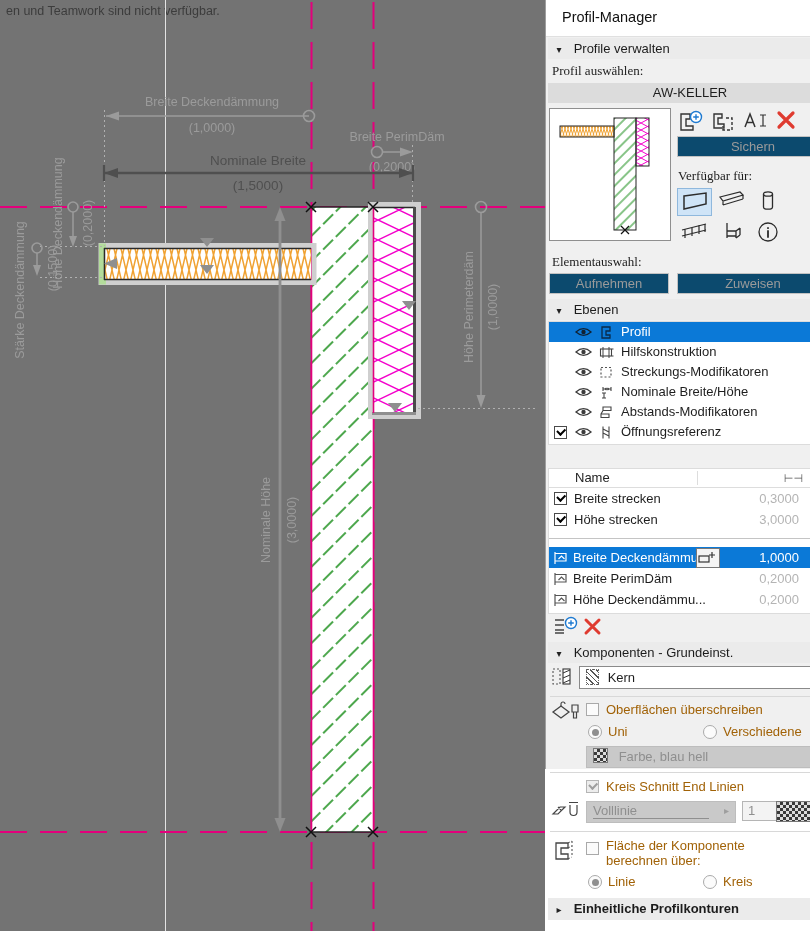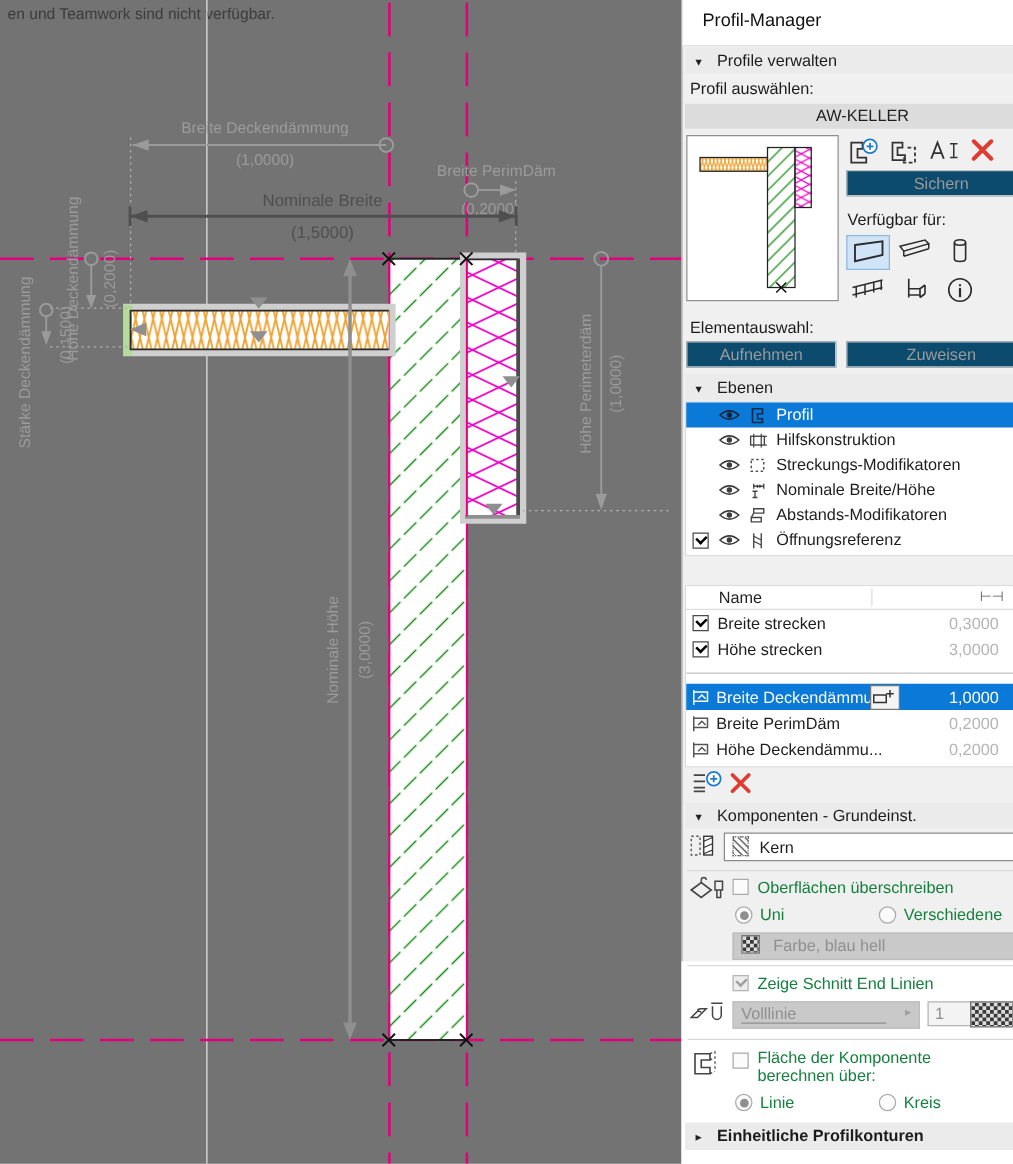--- a/index.html
+++ b/index.html
@@ -8,42 +8,42 @@
   
   #canvas{left:0;top:0;width:545px;height:931px;background:#737373;}
   
   #panel{left:545px;top:0;width:264px;height:769px;background:#f0f0f0;
     border-left:1px solid #9e9e9e;font-size:13px;color:#1e1e1e;padding-left:24px;}
   .titlebar{left:0;top:0;right:0;height:36px;background:#fff;border-bottom:1px solid #e0e0e0;}
   .title{left:16px;top:9px;font-size:14.5px;color:#111;}
   .close{right:8px;top:4px;font-size:21px;color:#333;cursor:pointer;}
   .hdr{left:2px;right:2px;height:21px;background:#ebebeb;line-height:21px;color:#1c1c1c;}
   .hdr .tri{display:inline-block;width:22px;text-align:center;font-size:10px;color:#222;}
-  .lbl{color:#1c1c1c;}
+  .lbl{color:#1c1c1c;font-family:Liberation Serif, serif;}
   .dd{background:#dcdcdc;line-height:20px;}
   .dd .arr{position:absolute;right:6px;top:0;font-size:10px;color:#222;}
   .btn{background:#0c4a6e;border:1px solid #c2c2c2;color:#9a9a9a;text-align:center;}
   .previewbox{background:#fff;border:1px solid #8f8f8f;}
   .usewith{width:33px;height:26px;text-align:center;}
   .usewith.sel{background:#cfe4f7;border:1px solid #8fb8dd;}
   .listarea{background:#fff;border:1px solid #dcdcdc;}
   .lrow{position:relative;height:20px;line-height:20px;white-space:nowrap;}
   .lrow.sel{background:#0b79d7;color:#fff;}
   .lrow .eye{position:absolute;left:26px;top:4px;}
   .lrow .ticon{position:absolute;left:50px;top:3px;}
   .lrow .txt{position:absolute;left:72px;top:0;}
   .cb{position:absolute;width:11px;height:11px;border:1px solid #4a4a4a;background:#fff;}
   .cb.on::after{content:"";position:absolute;left:2px;top:1px;width:6px;height:3.5px;
     border-left:2px solid #000;border-bottom:2px solid #000;transform:rotate(-45deg);}
   .cb.dis{border-color:#b5b5b5;background:#ededed;}
   .cb.dis.on::after{border-color:#9e9e9e;}
   .cb.gray{border-color:#a9a9a9;background:#fbfbfb;}
   .radio{position:absolute;width:12px;height:12px;border:1px solid #aaa;border-radius:50%;background:#fbfbfb;}
   .radio.on::after{content:"";position:absolute;left:2.5px;top:2.5px;width:7px;height:7px;border-radius:50%;background:#8f8f8f;}
-  .gtxt{color:#15803d;}
+  .gtxt{color:#a16207;}
   .mrow{position:relative;height:21px;line-height:21px;background:#fff;white-space:nowrap;}
   .mrow.sel{background:#0b79d7;color:#fff;}
   .mrow .val{position:absolute;right:32px;top:0;color:#b4b4b4;}
   .mrow.sel .val{color:#fff;}
   .thead{position:relative;height:18px;line-height:18px;background:#fff;border-bottom:1px solid #ddd;color:#222;}
   .scroll{position:absolute;right:0;top:18px;bottom:0;width:16px;background:#f1f1f1;border-left:1px solid #ddd;
     text-align:center;font-size:8px;color:#555;}
   .scroll .up{position:absolute;top:2px;left:0;right:0;}
   .scroll .dn{position:absolute;bottom:2px;left:0;right:0;}
   .divline{left:4px;right:4px;height:1px;background:#d8d8d8;}
@@ -479,21 +479,21 @@
   <div class="ddd abs" style="left:40px;right:5px;top:746px;height:20px;line-height:20px;">
     <span class="checker" style="display:inline-block;width:13px;height:13px;margin:0 7px 0 6px;vertical-align:-2px;"></span>
     <span>Farbe, blau hell</span>
     <span style="position:absolute;right:6px;top:0;font-size:10px;color:#9e9e9e;">▸</span>
   </div>
 
   <div class="divline abs" style="top:772px;"></div>
 
   <div class="abs" style="left:40px;top:779px;height:16px;">
     <span class="cb dis on" style="left:0;top:1px;"></span>
-    <span class="gtxt" style="margin-left:20px;">Zeige Schnitt End Linien</span>
+    <span class="gtxt" style="margin-left:20px;">Kreis Schnitt End Linien</span>
   </div>
   <div class="abs" style="left:4px;top:800px;">
     <svg width="32" height="24">
         <path d="M3,14 l7,-7 h5 l-7,7 z M8,7 l3,3" fill="none" stroke="#444" stroke-width="1.2"></path>
       <path d="M20,5 v7 a3.5,3.5 0 0 0 7,0 v-7 M19,2.5 h9" fill="none" stroke="#444" stroke-width="1.2"></path>
       </svg>
   </div>
   <div class="ddd abs" style="left:40px;top:801px;width:148px;height:20px;line-height:18px;">
     <span style="margin-left:6px;">Volllinie</span>
     <div style="position:absolute;left:6px;right:26px;bottom:3px;height:1px;background:#8f8f8f;"></div>

